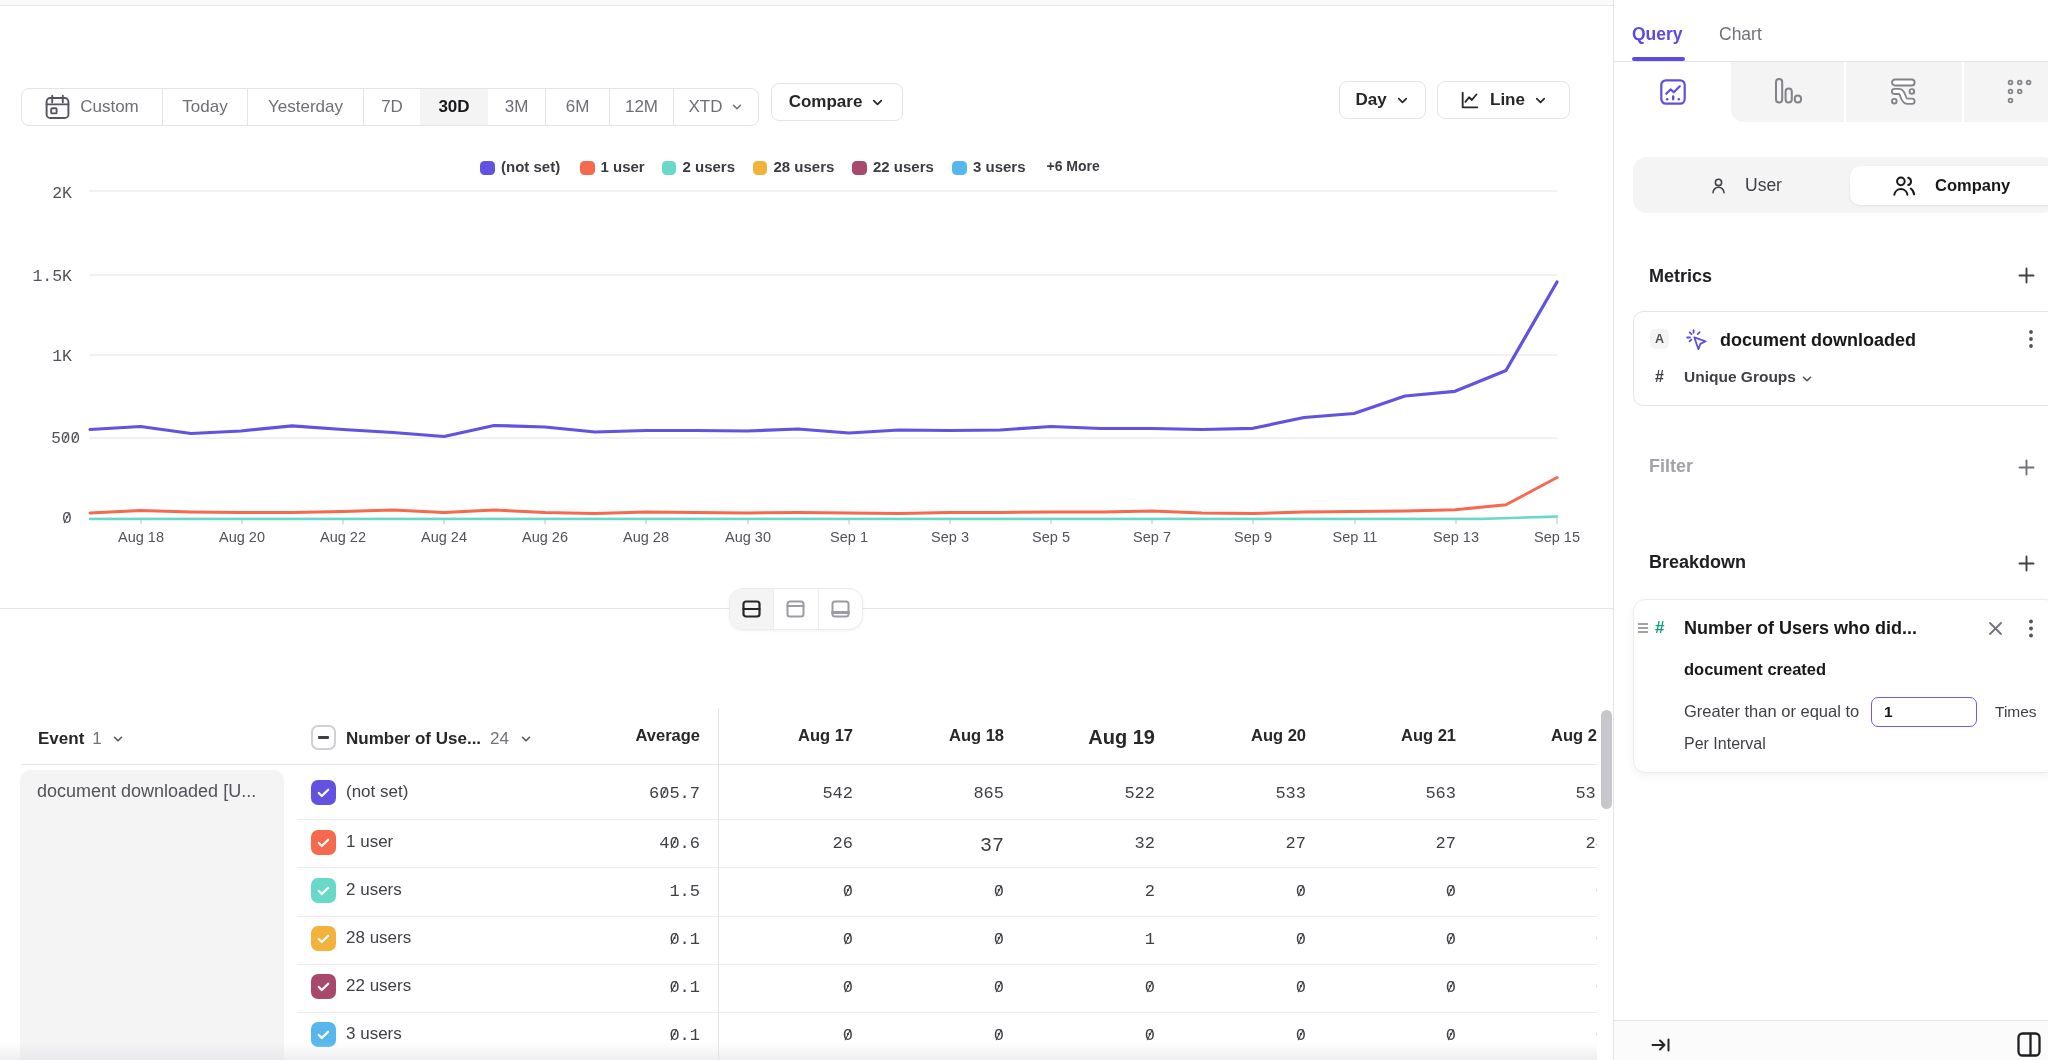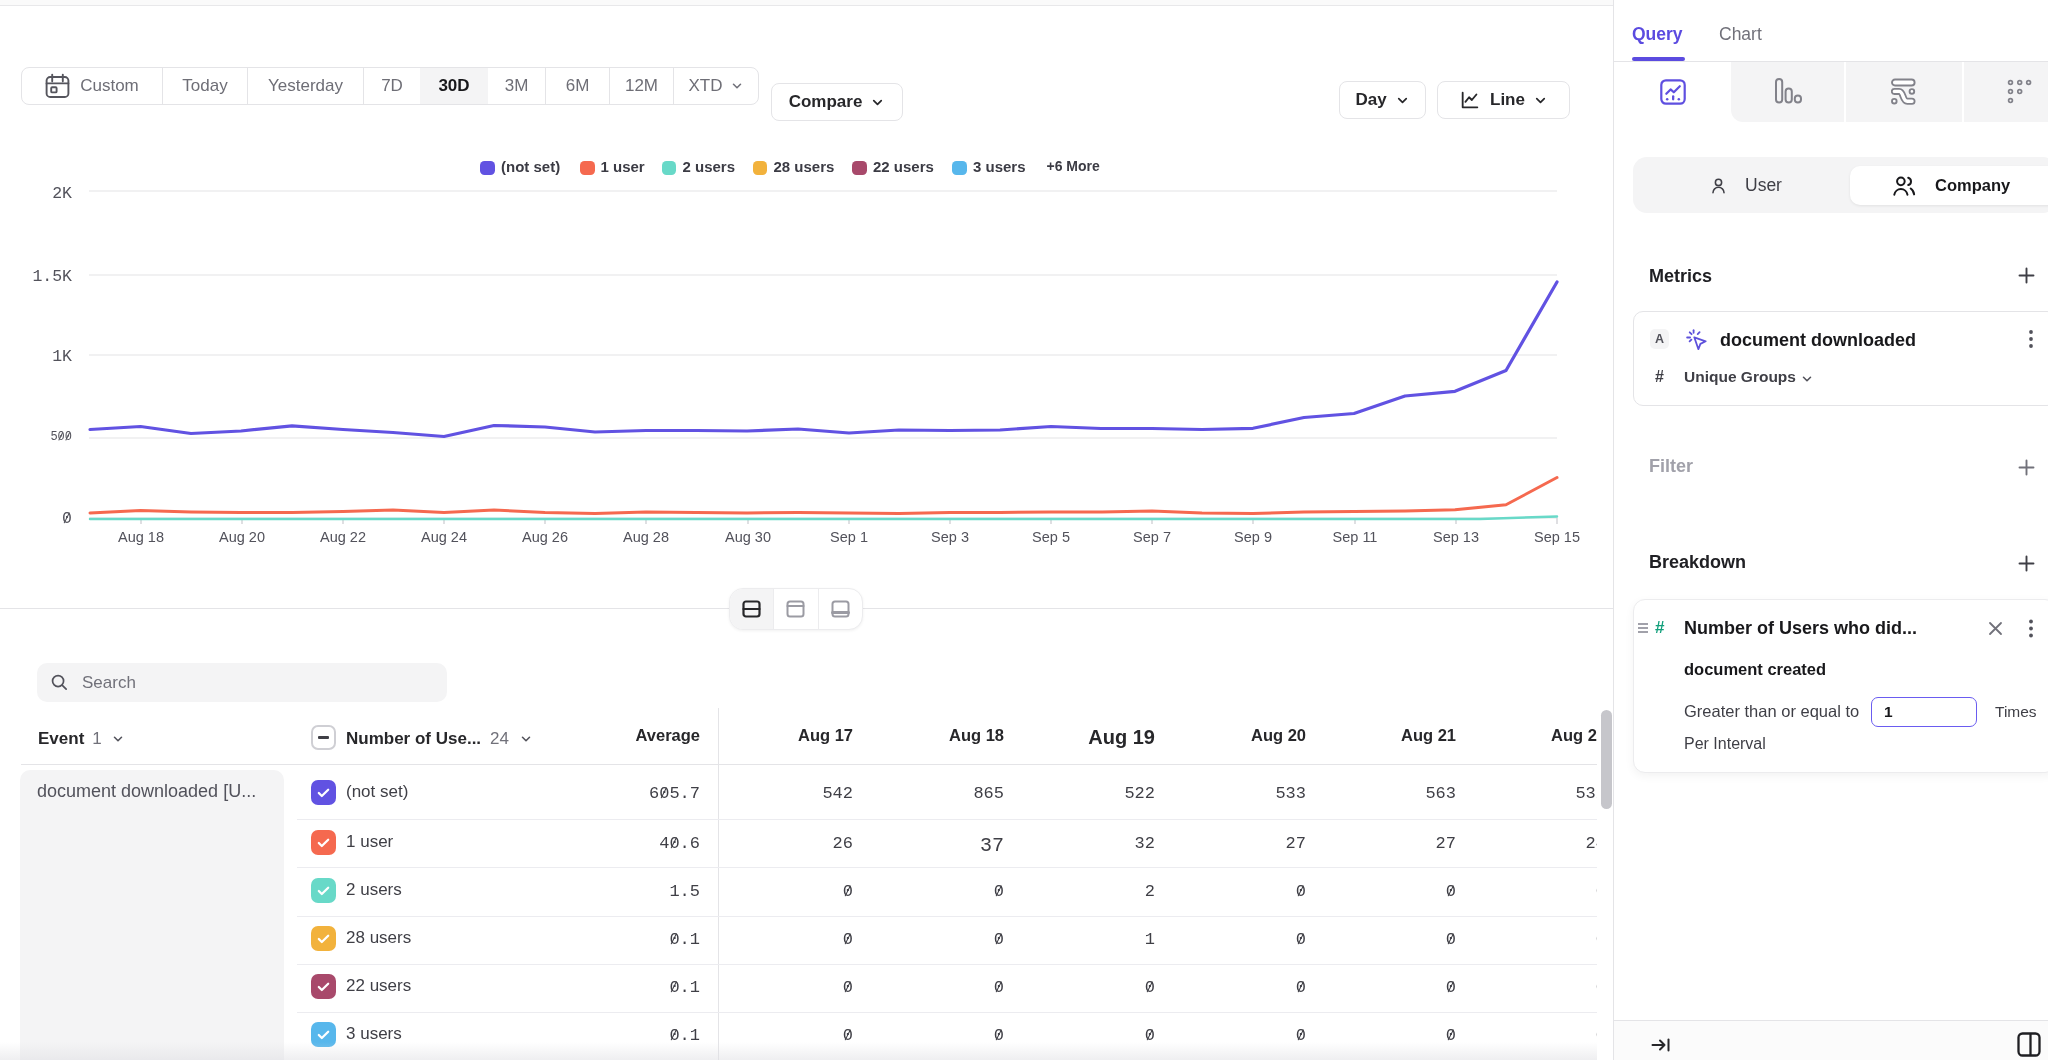--- a/index.html
+++ b/index.html
@@ -14,21 +14,21 @@
 i.z { font-style:normal; position:relative; display:inline-block; }
 i.z::after { content:""; position:absolute; left:50%; top:16%; width:1.4px; height:62%;
   background:currentColor; transform:translateX(-50%) rotate(27deg); border-radius:1px; }
 </style>
 </head>
 <body>
 <div id="main">
 
   <div class="abs" style="left:0;top:0;width:1613px;height:6px;background:#fafafa;border-bottom:1px solid #e8e8ea;"></div>
 
-  <div class="abs" style="left:21px;top:67px;height:38px;border:1px solid #e4e4e7;border-radius:8px;display:flex;align-items:stretch;background:#fff;">
+  <div class="abs" style="left:21px;top:88px;height:38px;border:1px solid #e4e4e7;border-radius:8px;display:flex;align-items:stretch;background:#fff;">
     <div class="tbseg" style="width:140px;"><svg width="25" height="26" viewBox="0 0 25 26" fill="none" stroke="#55555d" stroke-width="1.9" stroke-linecap="round" stroke-linejoin="round" style="margin-right:10px;">
           <rect x="1.6" y="4" width="21.8" height="20" rx="3.6"></rect>
           <path d="M7.2 1.6v6.6M17.8 1.6v6.6M1.6 10.4h21.8"></path>
           <rect x="6.2" y="14.2" width="5.4" height="5.2" rx="1"></rect>
         </svg>Custom</div>
     <div class="tbdiv"></div>
     <div class="tbseg" style="width:84px;">Today</div>
     <div class="tbdiv"></div>
     <div class="tbseg" style="width:115px;">Yesterday</div>
     <div class="tbdiv"></div>
@@ -107,21 +107,21 @@
 <text x="1051" y="542" text-anchor="middle" font-family="Liberation Sans, sans-serif" font-size="14.5" fill="#52525b">Sep 5</text>
 <text x="1152" y="542" text-anchor="middle" font-family="Liberation Sans, sans-serif" font-size="14.5" fill="#52525b">Sep 7</text>
 <text x="1253" y="542" text-anchor="middle" font-family="Liberation Sans, sans-serif" font-size="14.5" fill="#52525b">Sep 9</text>
 <text x="1355" y="542" text-anchor="middle" font-family="Liberation Sans, sans-serif" font-size="14.5" fill="#52525b">Sep 11</text>
 <text x="1456" y="542" text-anchor="middle" font-family="Liberation Sans, sans-serif" font-size="14.5" fill="#52525b">Sep 13</text>
 <text x="1557" y="542" text-anchor="middle" font-family="Liberation Sans, sans-serif" font-size="14.5" fill="#52525b">Sep 15</text>
 </svg>
 <div class="abs mono" style="left:0;top:183.5px;width:72px;text-align:right;font-size:16.5px;color:#52525b;">2K</div>
 <div class="abs mono" style="left:0;top:266.5px;width:72px;text-align:right;font-size:16.5px;color:#52525b;">1.5K</div>
 <div class="abs mono" style="left:0;top:347.0px;width:72px;text-align:right;font-size:16.5px;color:#52525b;">1K</div>
-<div class="abs mono" style="left:0;top:429.5px;width:72px;text-align:right;font-size:12px;color:#52525b;">5<i class="z">0</i><i class="z">0</i></div>
+<div class="abs mono" style="left:8px;top:429.5px;width:72px;text-align:right;font-size:16px;color:#52525b;">5<i class="z">0</i><i class="z">0</i></div>
 <div class="abs mono" style="left:0;top:509.0px;width:72px;text-align:right;font-size:16.5px;color:#52525b;"><i class="z">0</i></div>
 
   <div class="abs sep" style="left:0;top:608px;width:1613px;height:1px;"></div>
   <div class="abs" style="left:729px;top:588px;width:134px;height:42px;background:#fff;border:1px solid #ececee;border-radius:14px;box-shadow:0 1px 3px rgba(0,0,0,.06);display:flex;">
     <div class="lyb" style="background:#f4f4f5;border-radius:13px 0 0 13px;">
         <svg width="25" height="24" viewBox="0 0 24 24" fill="none" stroke="#27272a" stroke-width="2.2" stroke-linecap="round">
           <rect x="4" y="4.5" width="16" height="15" rx="2.5"></rect>
           <path d="M4 12h16"></path>
         </svg>
       </div>
@@ -132,27 +132,20 @@
         </svg>
       </div>
     <div class="lyb">
         <svg width="25" height="24" viewBox="0 0 24 24" fill="none" stroke="#9b9ba3" stroke-width="2" stroke-linecap="round">
           <rect x="4" y="4.5" width="16" height="15" rx="2.5"></rect>
           <path d="M4 15.5h16" stroke-width="3"></path>
         </svg>
       </div>
   </div>
 
-  <div class="abs" style="left:37px;top:663px;width:410px;height:39px;background:#f4f4f5;border-radius:10px;display:flex;align-items:center;padding-left:13px;">
-    <svg width="19" height="19" viewBox="0 0 20 20" fill="none" stroke="#52525b" stroke-width="1.8" stroke-linecap="round">
-        <circle cx="8.5" cy="8.5" r="5.8"></circle>
-        <path d="M13 13l4 4"></path>
-      </svg>
-    <span style="margin-left:13px;font-size:17px;color:#71717a;">Search</span>
-  </div>
 
   <div class="abs" style="left:0;top:640px;width:1597px;height:420px;overflow:hidden;">
 <div class="abs" style="left:20px;top:130px;width:264px;height:300px;background:#f4f4f5;border-radius:10px 10px 0 0;"></div>
 <div class="abs" style="left:37px;top:141px;font-size:18px;color:#52525b;">document downloaded [U...</div>
 <div class="abs" style="left:38px;top:86px;height:26px;display:flex;align-items:center;font-size:17px;">
         <span style="font-weight:700;color:#27272a;">Event</span>
         <span style="color:#71717a;margin-left:8px;">1</span>
         <svg width="14" height="14" viewBox="0 0 16 16" fill="none" stroke="#52525b" stroke-width="1.8" stroke-linecap="round" stroke-linejoin="round" style="margin-left:9px;">
           <path d="M4 6l4 4 4-4"></path>
         </svg>

